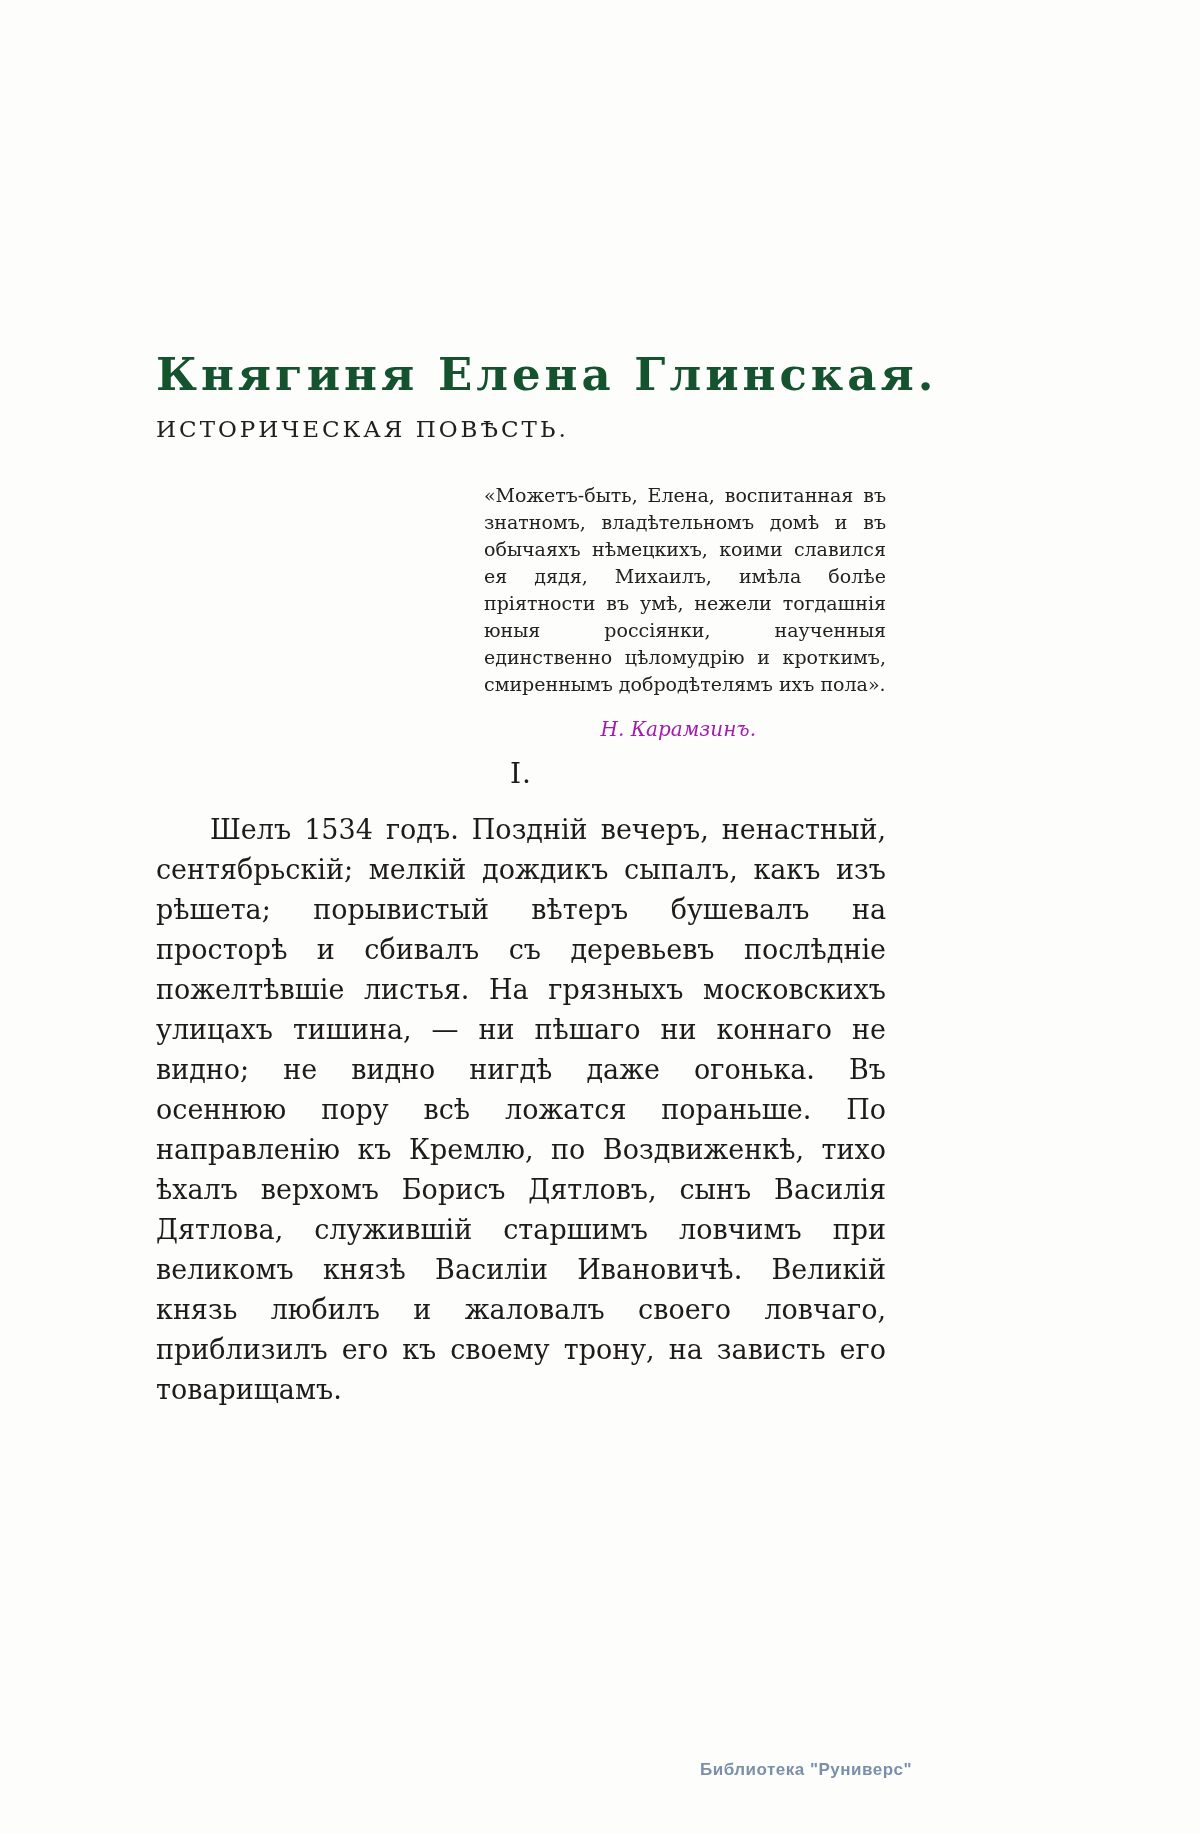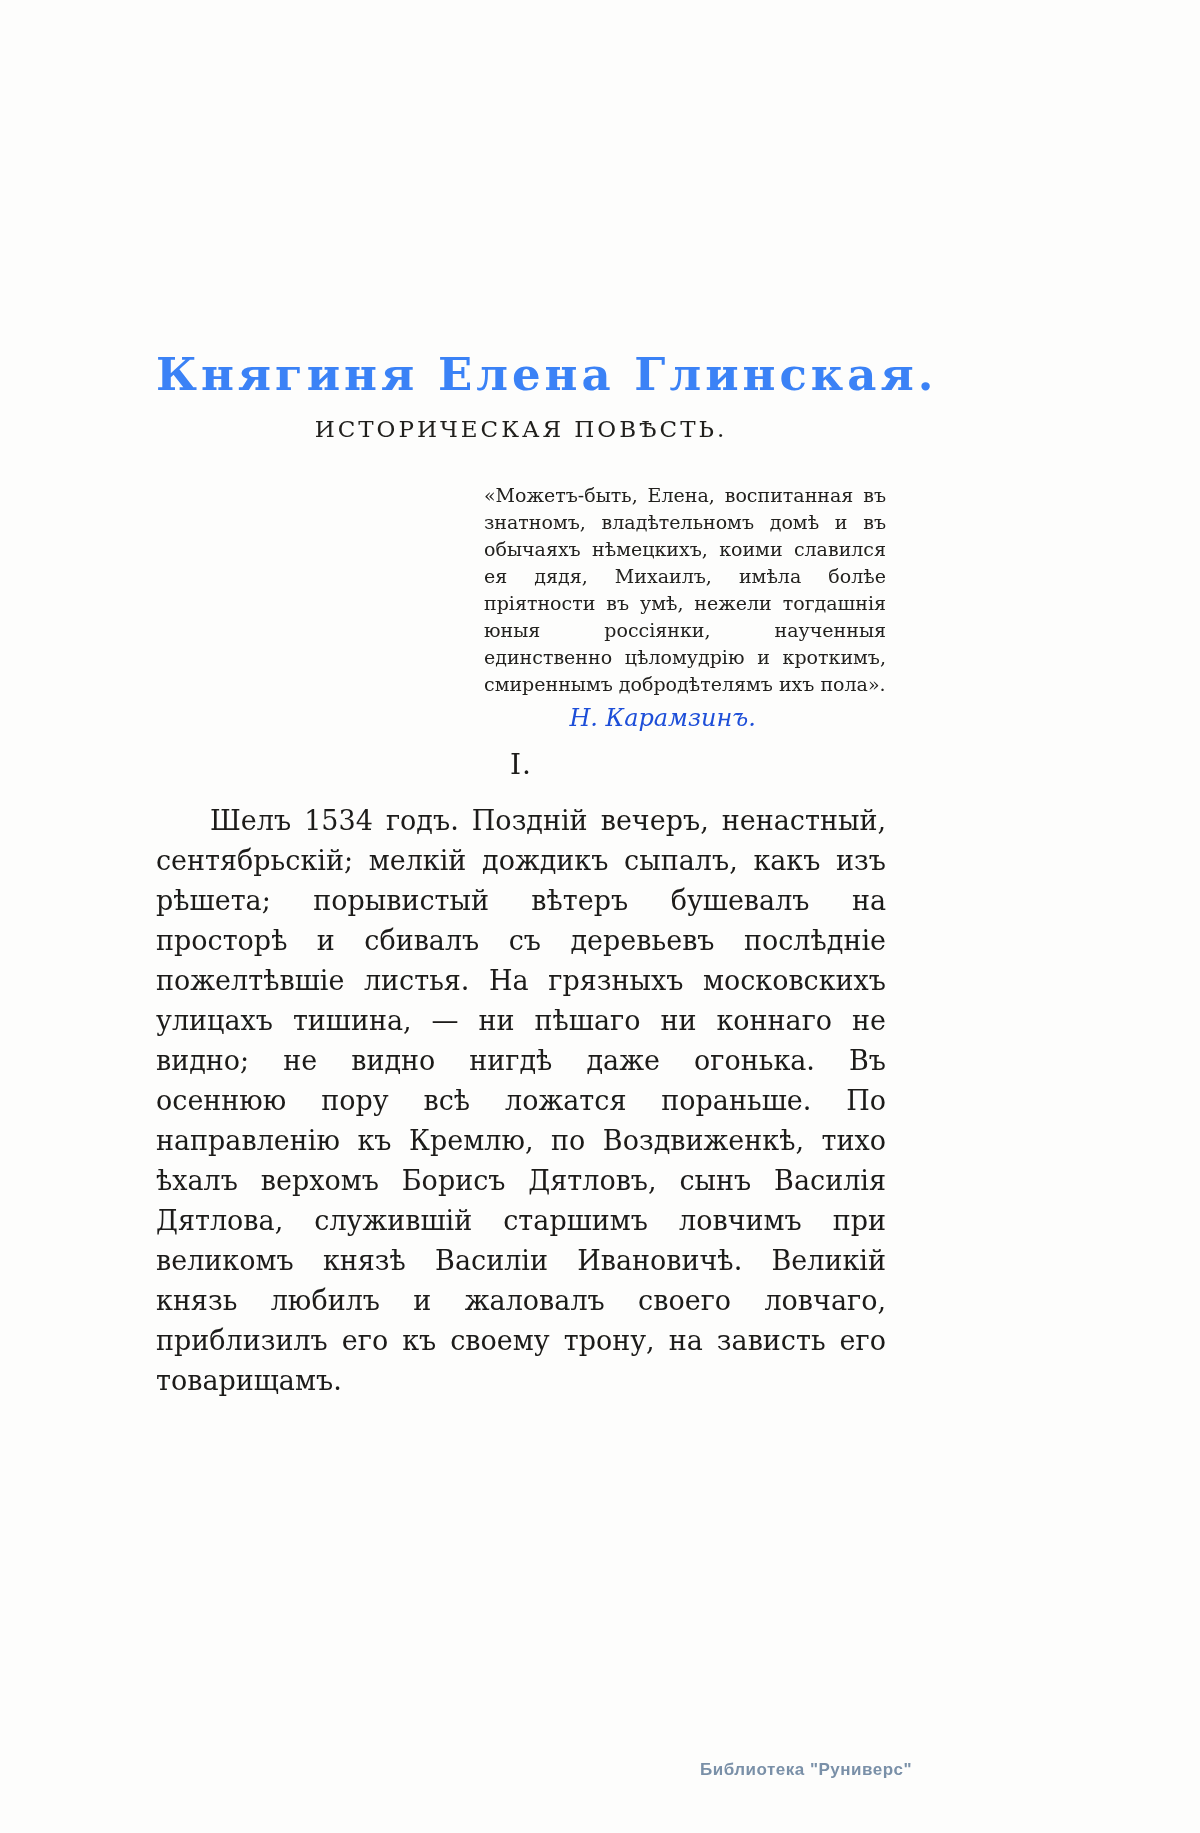--- a/index.html
+++ b/index.html
@@ -25,49 +25,48 @@
     left: 156px;
     top: 350px;
     width: 730px;
   }
   .title {
     font-size: 45px;
     line-height: 50px;
     font-weight: bold;
     letter-spacing: 4px;
     font-family: "DejaVu Serif", serif;
-    color: #3b82f6;
+    color: #14532d;
     white-space: nowrap;
   }
   .subtitle {
     margin-top: 16px;
-    text-align: center;
     font-size: 23px;
     letter-spacing: 3px;
     color: #201f1c;
   }
   .epigraph {
     margin-top: 40px;
     margin-left: auto;
     width: 402px;
     font-size: 19px;
     line-height: 27px;
     text-align: justify;
     color: #22211e;
   }
   .epigraph-attribution {
-    margin-top: 6px;
+    margin-top: 19px;
     width: 402px;
     margin-left: auto;
     padding-right: 130px;
     box-sizing: border-box;
     text-align: right;
     font-style: italic;
-    font-size: 24px;
-    color: #1d4ed8;
+    font-size: 20px;
+    color: #a21caf;
   }
   .chapter {
     margin-top: 16px;
     text-align: center;
     font-size: 28px;
     letter-spacing: 1px;
     color: #1c1b19;
   }
   .body-text {
     margin-top: 20px;

